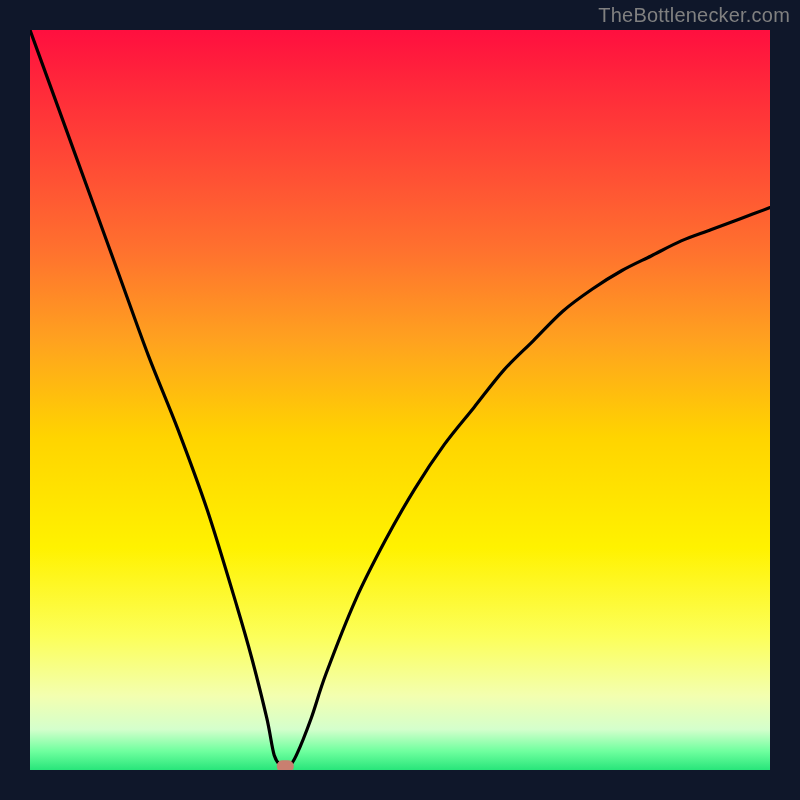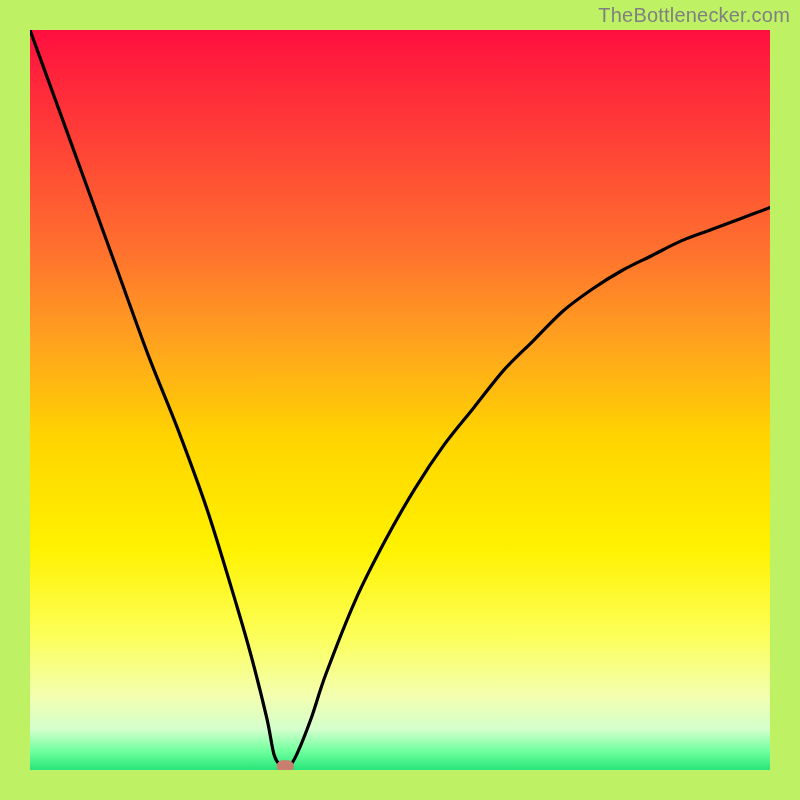--- a/index.html
+++ b/index.html
@@ -8,21 +8,21 @@
     width: 800px;
     height: 800px;
     overflow: hidden;
     background: #000;
     font-family: Arial, Helvetica, sans-serif;
   }
   .frame {
     position: relative;
     width: 800px;
     height: 800px;
-    background: #bef264;
+    background: #0f172a;
   }
   .watermark {
     position: absolute;
     top: 4px;
     right: 10px;
     color: #808080;
     font-size: 20px;
     font-weight: 400;
     letter-spacing: 0.2px;
     z-index: 5;

